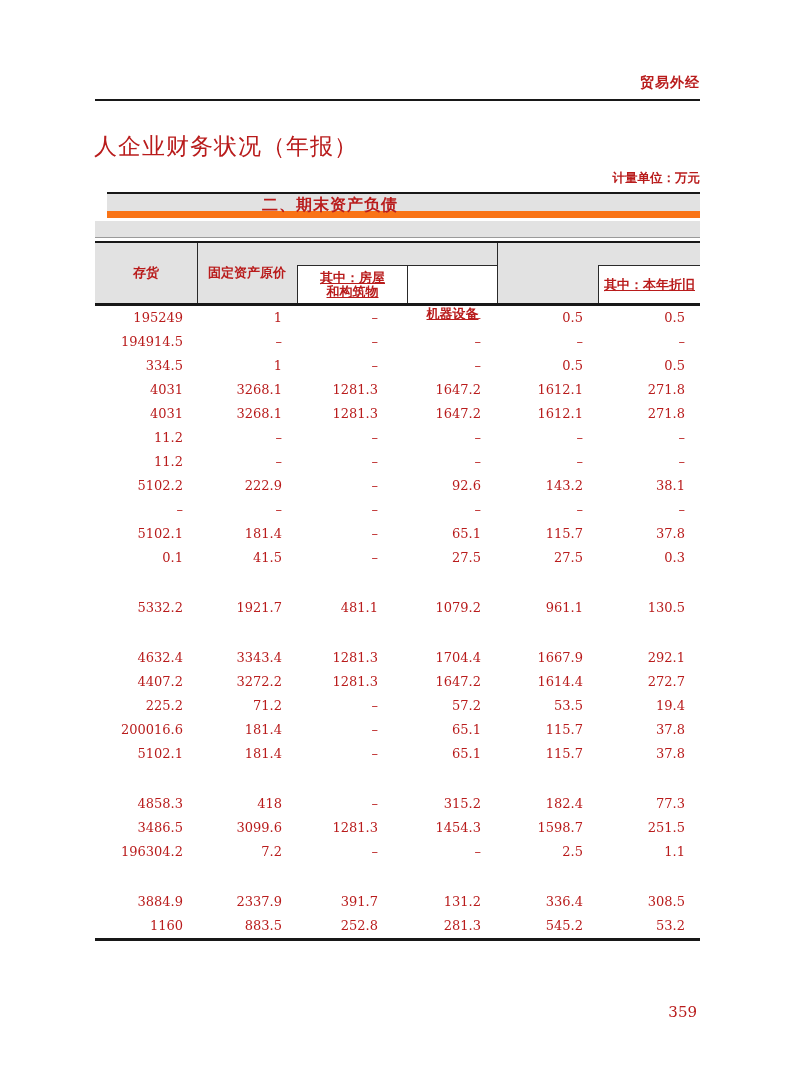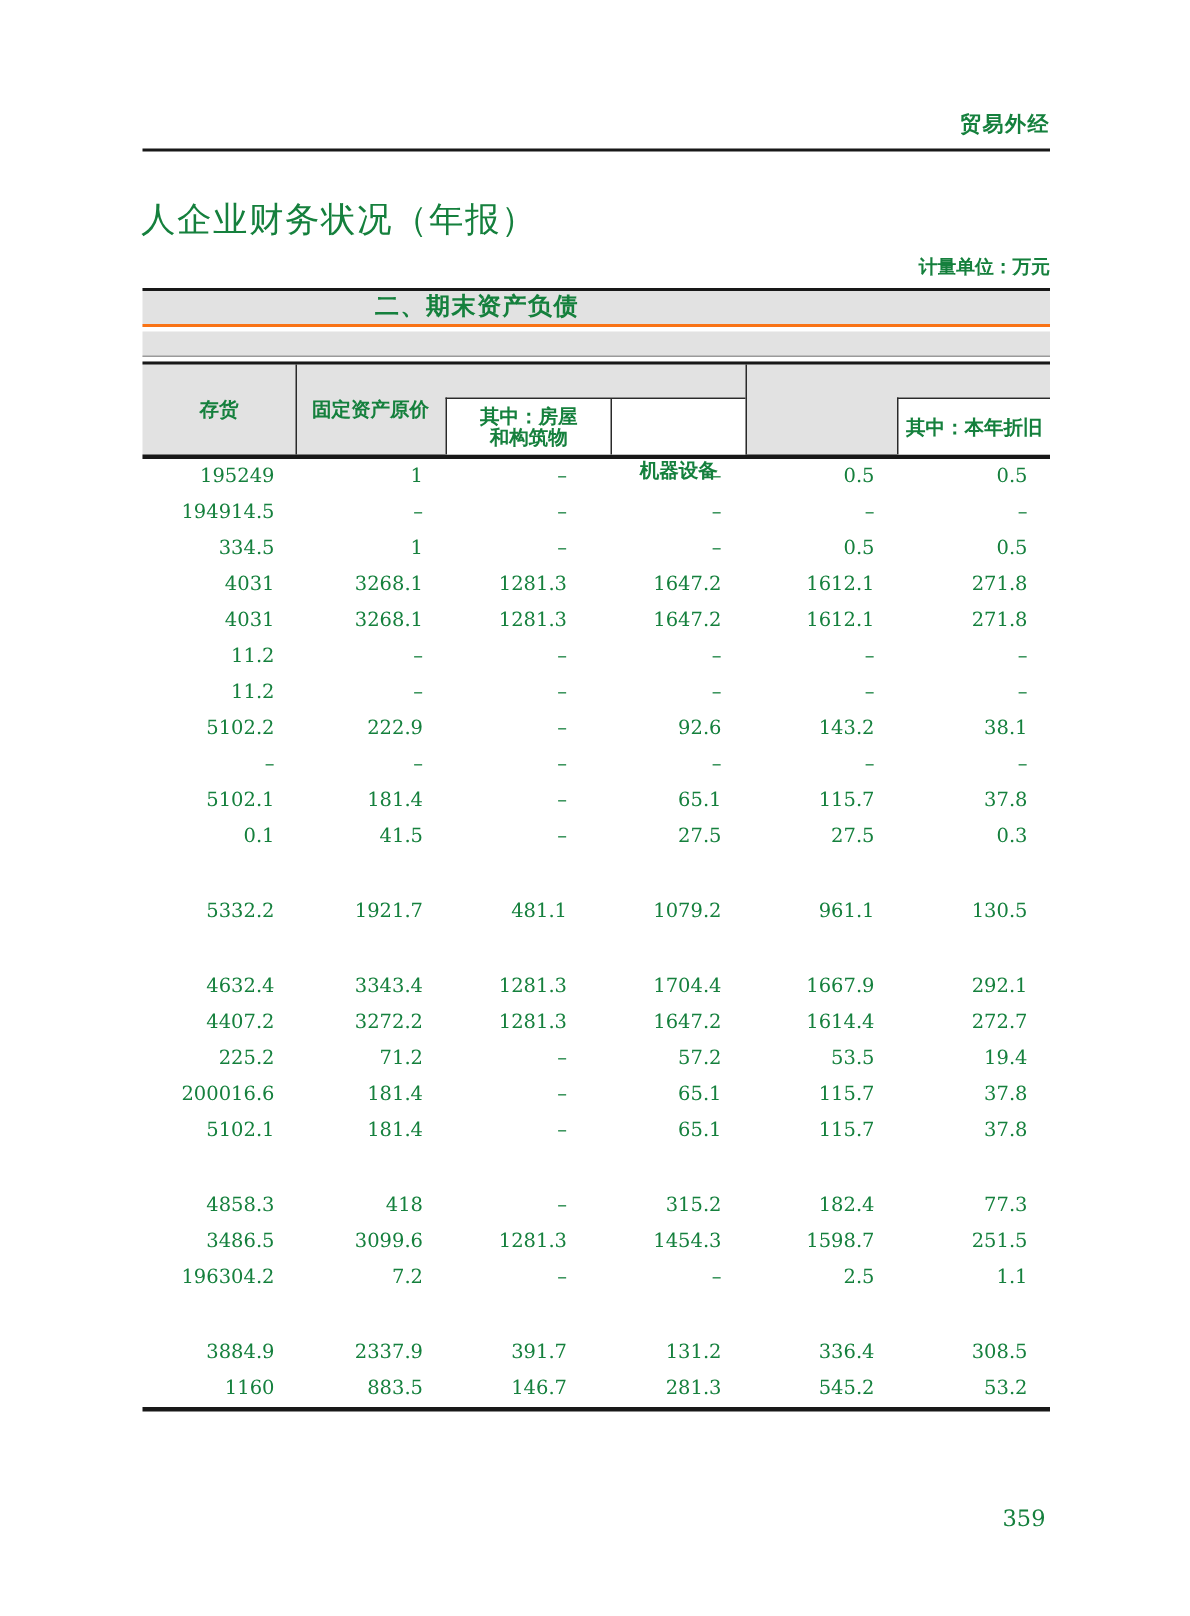--- a/index.html
+++ b/index.html
@@ -1,41 +1,42 @@
 <!DOCTYPE html>
 <html><head>
 <meta charset="utf-8">
 <style>
   * { margin:0; padding:0; box-sizing:border-box; }
   html,body { background:#ffffff; }
   .page {
     position:relative; width:793px; height:1042px; background:#ffffff;
-    font-family:"Liberation Sans", sans-serif; color:#15803d; overflow:hidden;
+    font-family:"Liberation Sans", sans-serif; color:#b91c1c; overflow:hidden;
   }
   .category-label {
     position:absolute; top:74px; right:93px;
     font-size:14px; font-weight:bold; letter-spacing:1px;
   }
   .header-rule {
     position:absolute; top:99px; left:95px; width:605px; height:2px; background:#181818;
   }
   .page-title {
     position:absolute; top:131px; left:94px;
     font-family:"DejaVu Serif","Liberation Serif",serif;
     font-size:23px; font-weight:normal; letter-spacing:1px;
   }
   .unit-note {
     position:absolute; top:170px; right:93px;
     font-size:12.5px; font-weight:bold;
   }
   .tbl { position:absolute; top:192px; left:95px; width:605px; }
   .band-1 {
     height:26px; background:#e2e2e2;
-    border-top:2px solid #181818; border-bottom:2px solid #f97316;
+    border-top:2px solid #181818; border-bottom:7px solid #f97316;
     line-height:22px;
+    margin-left:12px;
   }
   .band-1 .section-title {
     display:inline-block; padding-left:155px;
     font-size:16px; font-weight:bold; letter-spacing:1px;
   }
   .band-gap { height:3px; background:#ffffff; }
   .band-2 { height:17px; background:#e2e2e2; border-bottom:1px solid #9a9a9a; }
   .band-gap2 { height:3px; background:#ffffff; }
   .hdr {
     position:relative; height:65px; background:#e2e2e2;
@@ -48,21 +49,21 @@
   .hc-accdep      { left:402px; top:0; width:101px; height:60px; }
   .vline { position:absolute; top:0; width:1px; height:60px; background:#2a2a2a; }
   .vl-1 { left:102px; }
   .vl-2 { left:402px; }
   .subbox {
     position:absolute; top:22px; height:38px; background:#ffffff;
     border:1px solid #2a2a2a; border-bottom:none;
   }
   .subbox-a { left:202px; width:200px; border-right:none; }
   .subbox-b { left:503px; width:102px; border-right:none; }
-  .sb-cell { position:absolute; top:0; height:100%; display:flex; flex-direction:column; align-items:center; justify-content:center; text-align:center; line-height:14px; }
+  .sb-cell { position:absolute; top:0; height:100%; display:flex; flex-direction:column; align-items:center; justify-content:center; text-align:center; line-height:14px;text-decoration:underline; }
   .sb-houses    { left:0;    width:109px; }
   .sb-machinery { left:109px; width:91px;margin-top:29px; }
   .sb-curdep    { left:0;    width:100%; }
   .sb-divider { position:absolute; left:109px; top:0; width:1px; height:100%; background:#2a2a2a; }
   .tbody { background:#ffffff; }
   .t-row {
     display:grid; grid-template-columns:88px 99px 96px 103px 102px 102px;
     height:24px; line-height:24px;
   }
   .t-cell {
@@ -284,21 +285,21 @@
           <div class="t-cell">3884.9</div>
           <div class="t-cell">2337.9</div>
           <div class="t-cell">391.7</div>
           <div class="t-cell">131.2</div>
           <div class="t-cell">336.4</div>
           <div class="t-cell">308.5</div>
         </div>
         <div class="t-row">
           <div class="t-cell">1160</div>
           <div class="t-cell">883.5</div>
-          <div class="t-cell">146.7</div>
+          <div class="t-cell">252.8</div>
           <div class="t-cell">281.3</div>
           <div class="t-cell">545.2</div>
           <div class="t-cell">53.2</div>
         </div>
       </div>
 
     <div class="bottom-rule"></div>
   </div>
 
   <div class="page-number">359</div>

